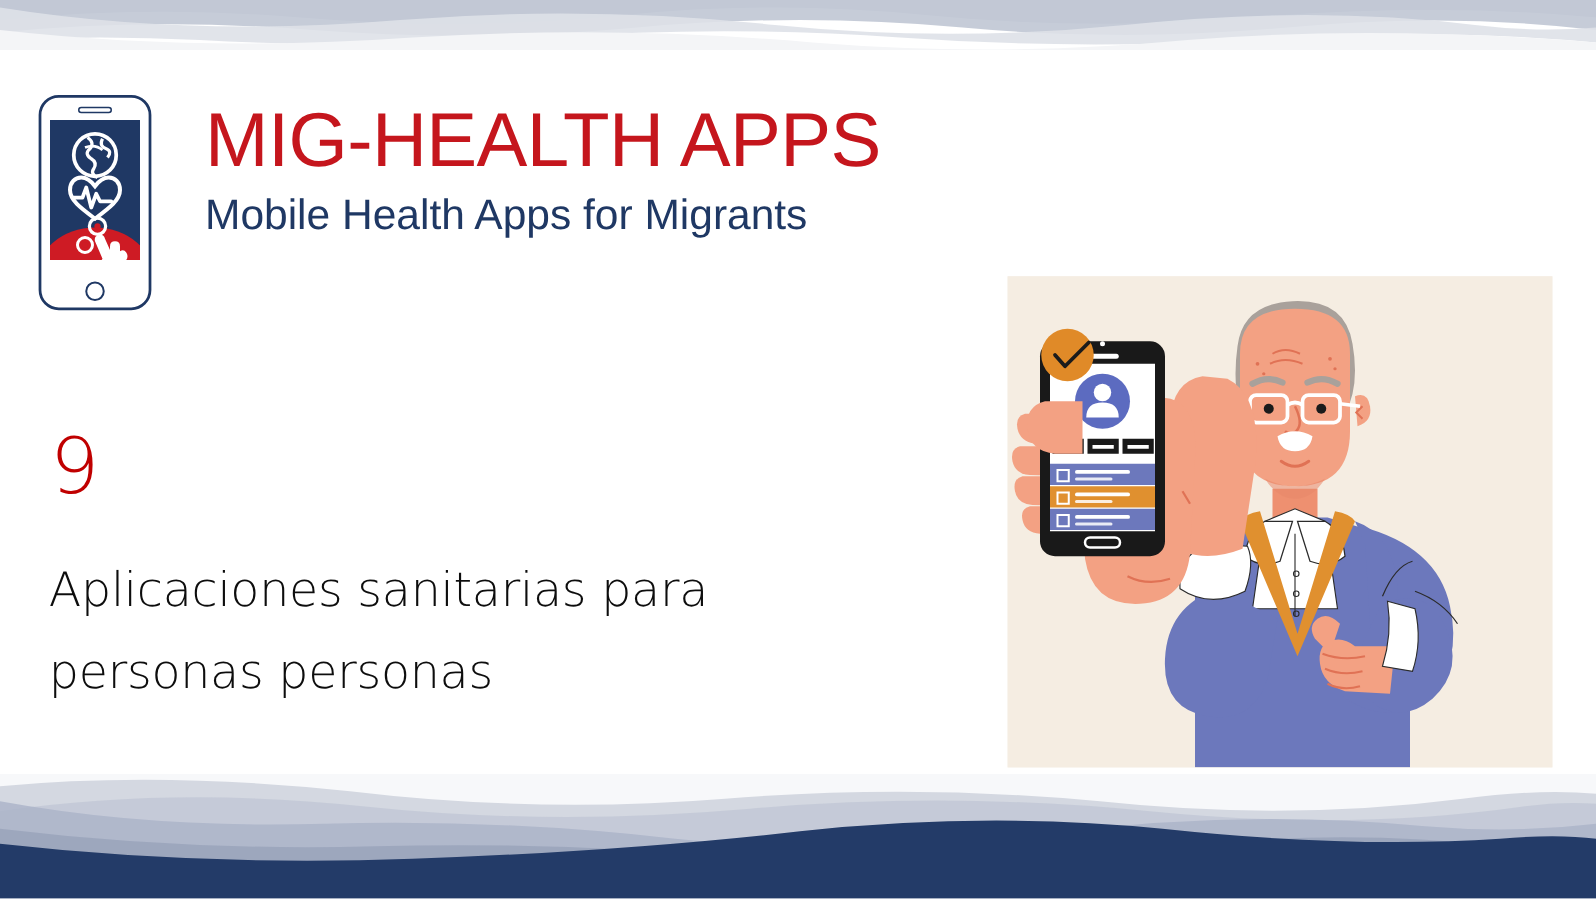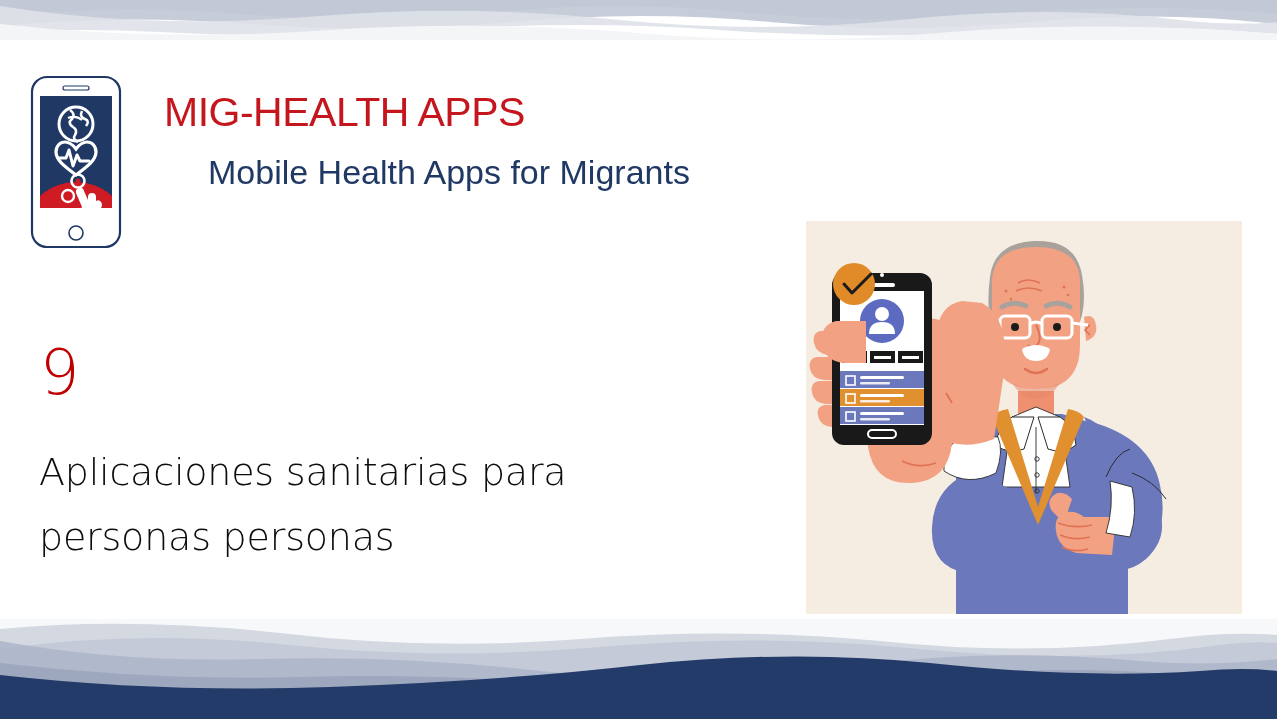--- a/index.html
+++ b/index.html
@@ -54,34 +54,33 @@
     width: 100px;
     height: 176px;
     flex: 0 0 auto;
   }
   #logo-text {
     margin-left: 38px;
     padding-top: 6px;
   }
   #brand-title {
     font-family: "Liberation Sans", sans-serif;
-    font-size: 41px;
+    font-size: 61px;
     line-height: 64px;
     letter-spacing: -0.5px;
     color: #C5161D;
     white-space: nowrap;
   }
   #brand-subtitle {
     font-family: "Liberation Sans", sans-serif;
     font-size: 34px;
     line-height: 44px;
     color: #1F3864;
     white-space: nowrap;
     margin-top: 6px;
-    margin-left: 44px;
   }
 
   
   #number {
     position: absolute;
     left: 40px;
     top: 342px;
     font-family: "DejaVu Sans", sans-serif;
     font-weight: 300;
     font-size: 62px;

